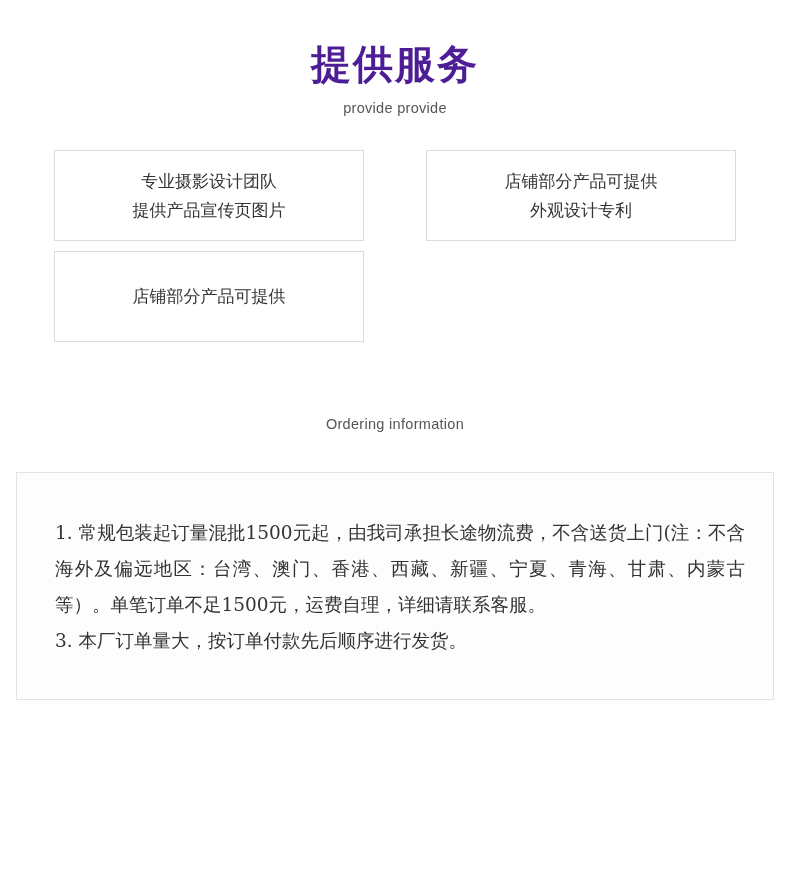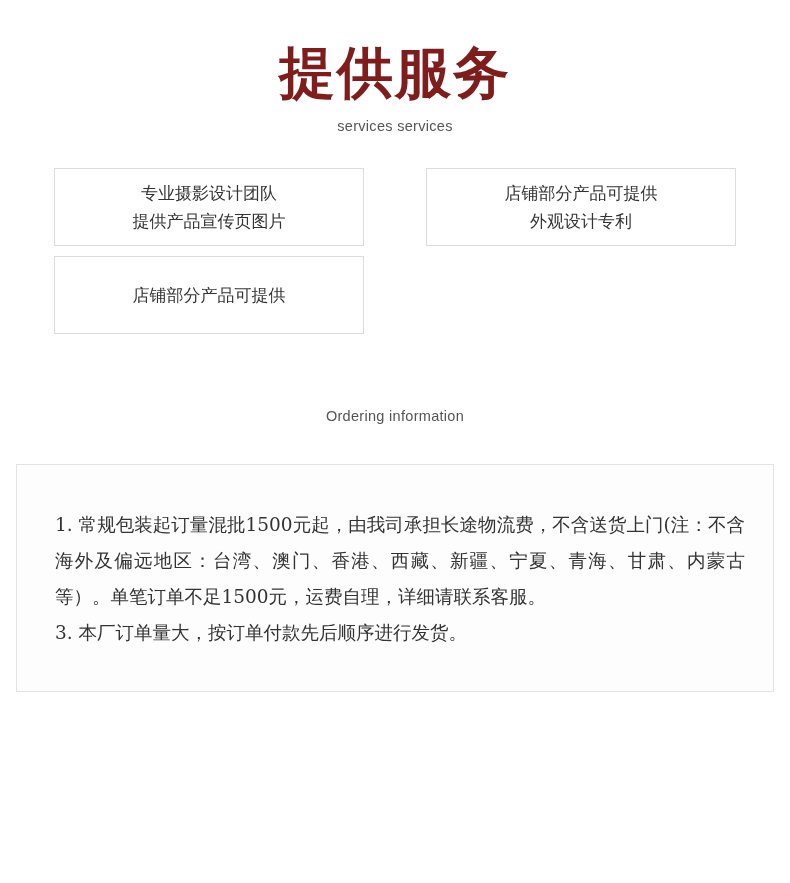--- a/index.html
+++ b/index.html
@@ -20,24 +20,24 @@
     position: relative;
     box-sizing: border-box;
   }
 
   
   .section-head {
     text-align: center;
   }
   .section-head .cn {
     font-family: "DejaVu Sans", "Liberation Sans", sans-serif;
-    font-size: 56px;
+    font-size: 40px;
     font-weight: bold;
     letter-spacing: 2px;
-    color: #7f1d1d;
+    color: #4c1d95;
     line-height: 1.1;
   }
   .section-head .en {
     font-family: "Liberation Sans", sans-serif;
     font-size: 14.5px;
     color: #555555;
     letter-spacing: 0.3px;
     margin-top: 14px;
   }
 
@@ -45,21 +45,21 @@
   .services-grid {
     width: 682px;
     margin: 0 auto;
     display: flex;
     flex-wrap: wrap;
     justify-content: space-between;
     row-gap: 10px;
   }
   .service-box {
     width: 310px;
-    height: 78px;
+    height: 91px;
     border: 1px solid #dcdcdc;
     background: #ffffff;
     display: flex;
     flex-direction: column;
     align-items: center;
     justify-content: center;
     box-sizing: border-box;
   }
   .service-box .line {
     font-family: "DejaVu Serif", "Liberation Serif", serif;
@@ -99,21 +99,21 @@
 </style>
 </head>
 <body>
 
 <div class="page">
 
   <div class="sp-top"></div>
 
   <div class="section-head">
     <div class="cn">提供服务</div>
-    <div class="en">services services</div>
+    <div class="en">provide provide</div>
   </div>
 
   <div class="sp-a"></div>
 
   <div class="services-grid">
 
     <div class="service-box">
       <div class="line">专业摄影设计团队</div>
       <div class="line">提供产品宣传页图片</div>
     </div>

